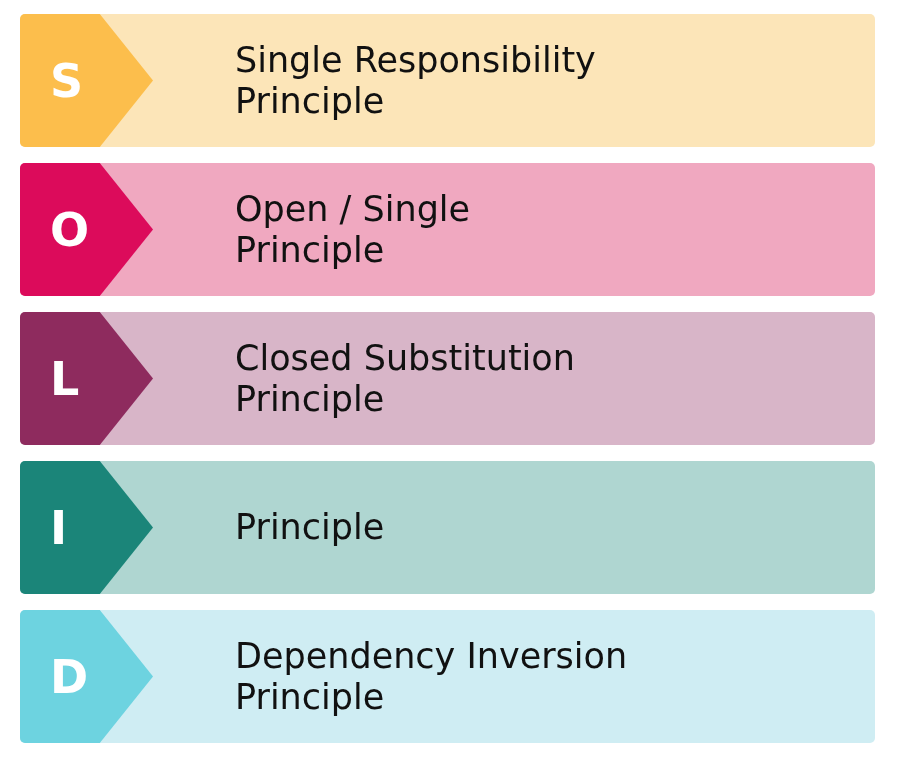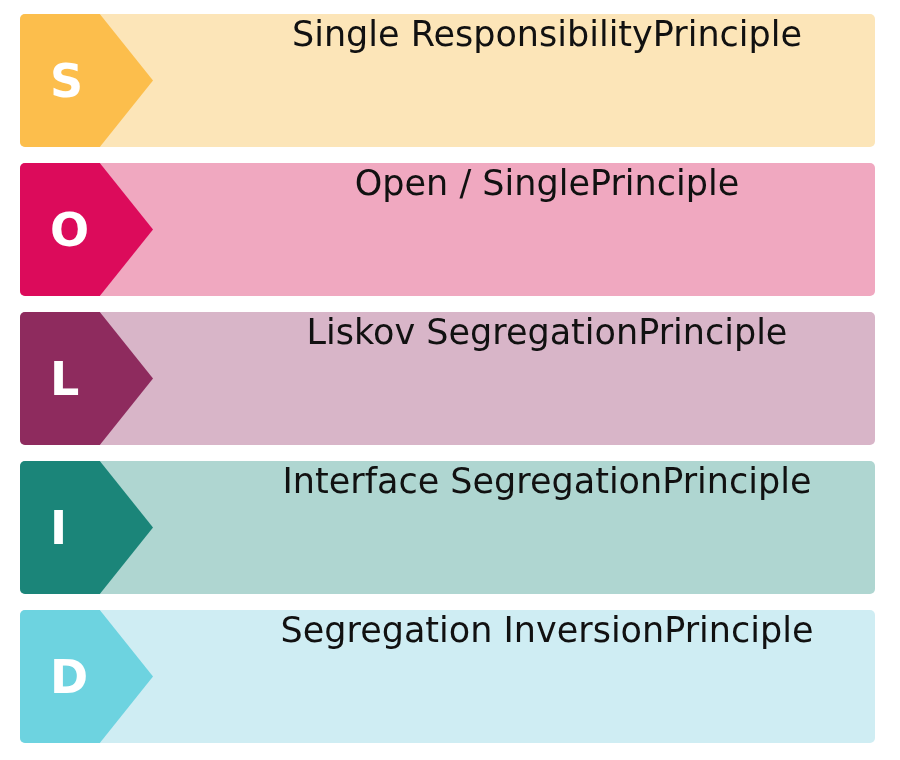--- a/index.html
+++ b/index.html
@@ -63,21 +63,21 @@
     line-height: 1;
     color: #ffffff;
     letter-spacing: 0;
     user-select: none;
   }
 
   
   .principle-text {
     flex: 1 1 auto;
     display: flex;
-    flex-direction: row;
+    flex-direction: column;
     justify-content: center;
     padding-left: 82px;
     padding-right: 16px;
     box-sizing: border-box;
   }
 
   .principle-line {
     font-family: "DejaVu Sans", sans-serif;
     font-weight: 400;
     font-size: 35px;
@@ -109,38 +109,37 @@
       <span class="principle-line">Open / Single</span>
       <span class="principle-line">Principle</span>
     </div>
   </div>
 
   <div class="principle-row" style="background:#d8b5c8;">
     <div class="letter-badge" style="background:#8e2b5e;">
       <span class="letter-glyph">L</span>
     </div>
     <div class="principle-text">
-      <span class="principle-line">Liskov Segregation</span>
+      <span class="principle-line">Closed Substitution</span>
       <span class="principle-line">Principle</span>
     </div>
   </div>
 
   <div class="principle-row" style="background:#afd6d1;">
     <div class="letter-badge" style="background:#1b8579;">
       <span class="letter-glyph">I</span>
     </div>
     <div class="principle-text">
-      <span class="principle-line">Interface Segregation</span>
       <span class="principle-line">Principle</span>
     </div>
   </div>
 
   <div class="principle-row" style="background:#cfedf3;">
     <div class="letter-badge" style="background:#6dd3e0;">
       <span class="letter-glyph">D</span>
     </div>
     <div class="principle-text">
-      <span class="principle-line">Segregation Inversion</span>
+      <span class="principle-line">Dependency Inversion</span>
       <span class="principle-line">Principle</span>
     </div>
   </div>
 
 </div>
 
 </body></html>

